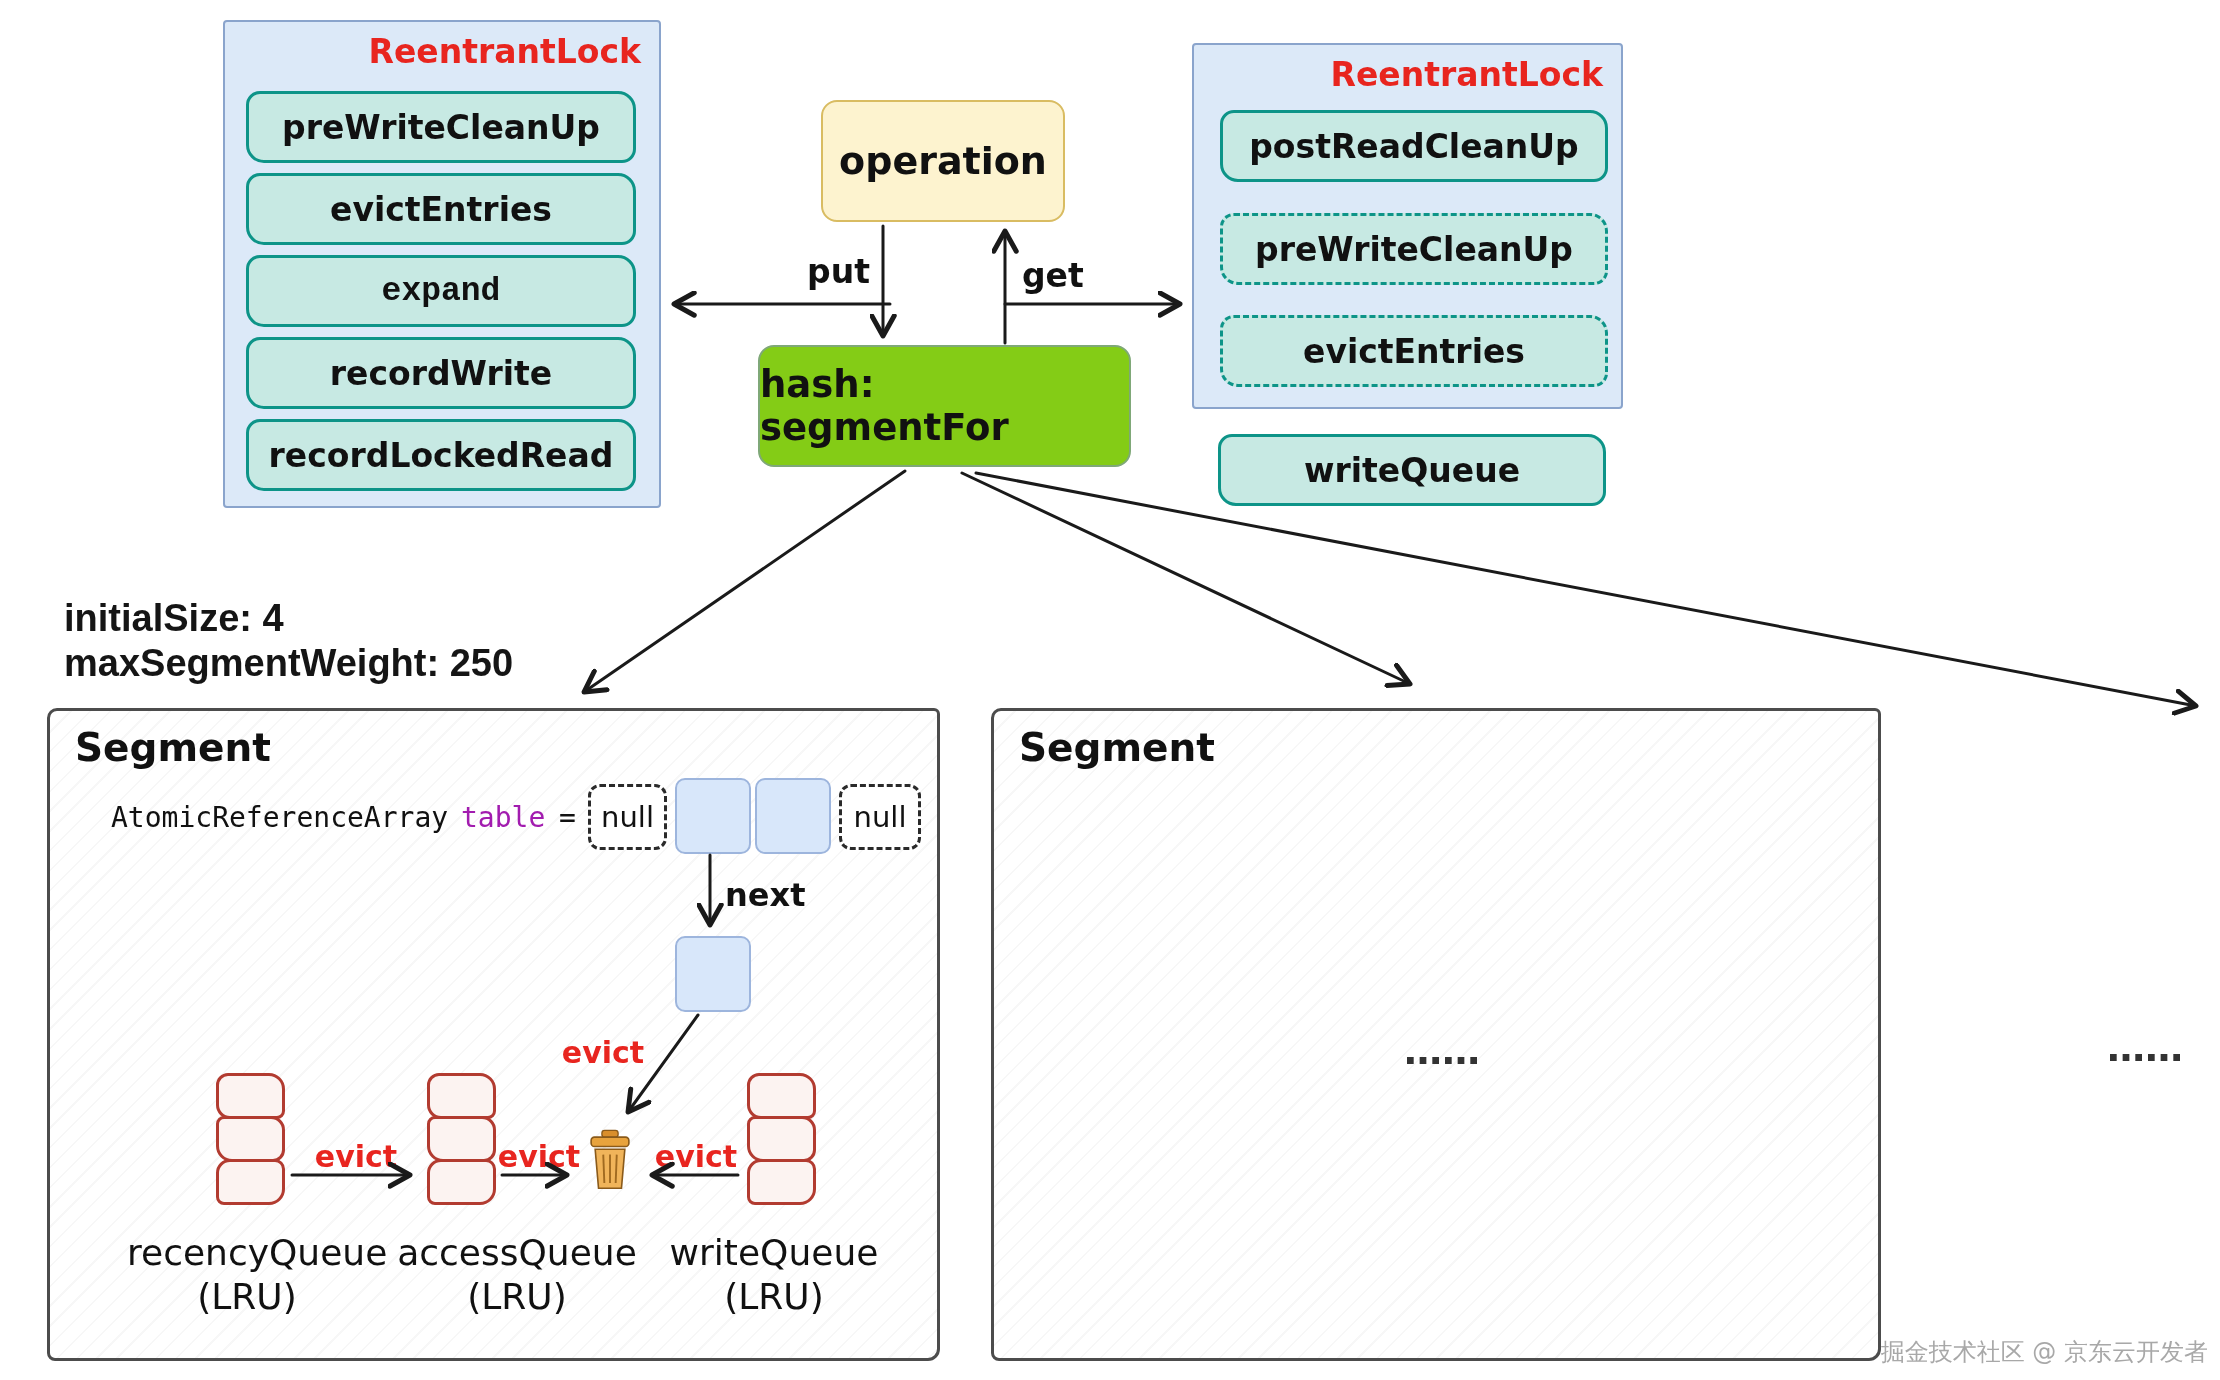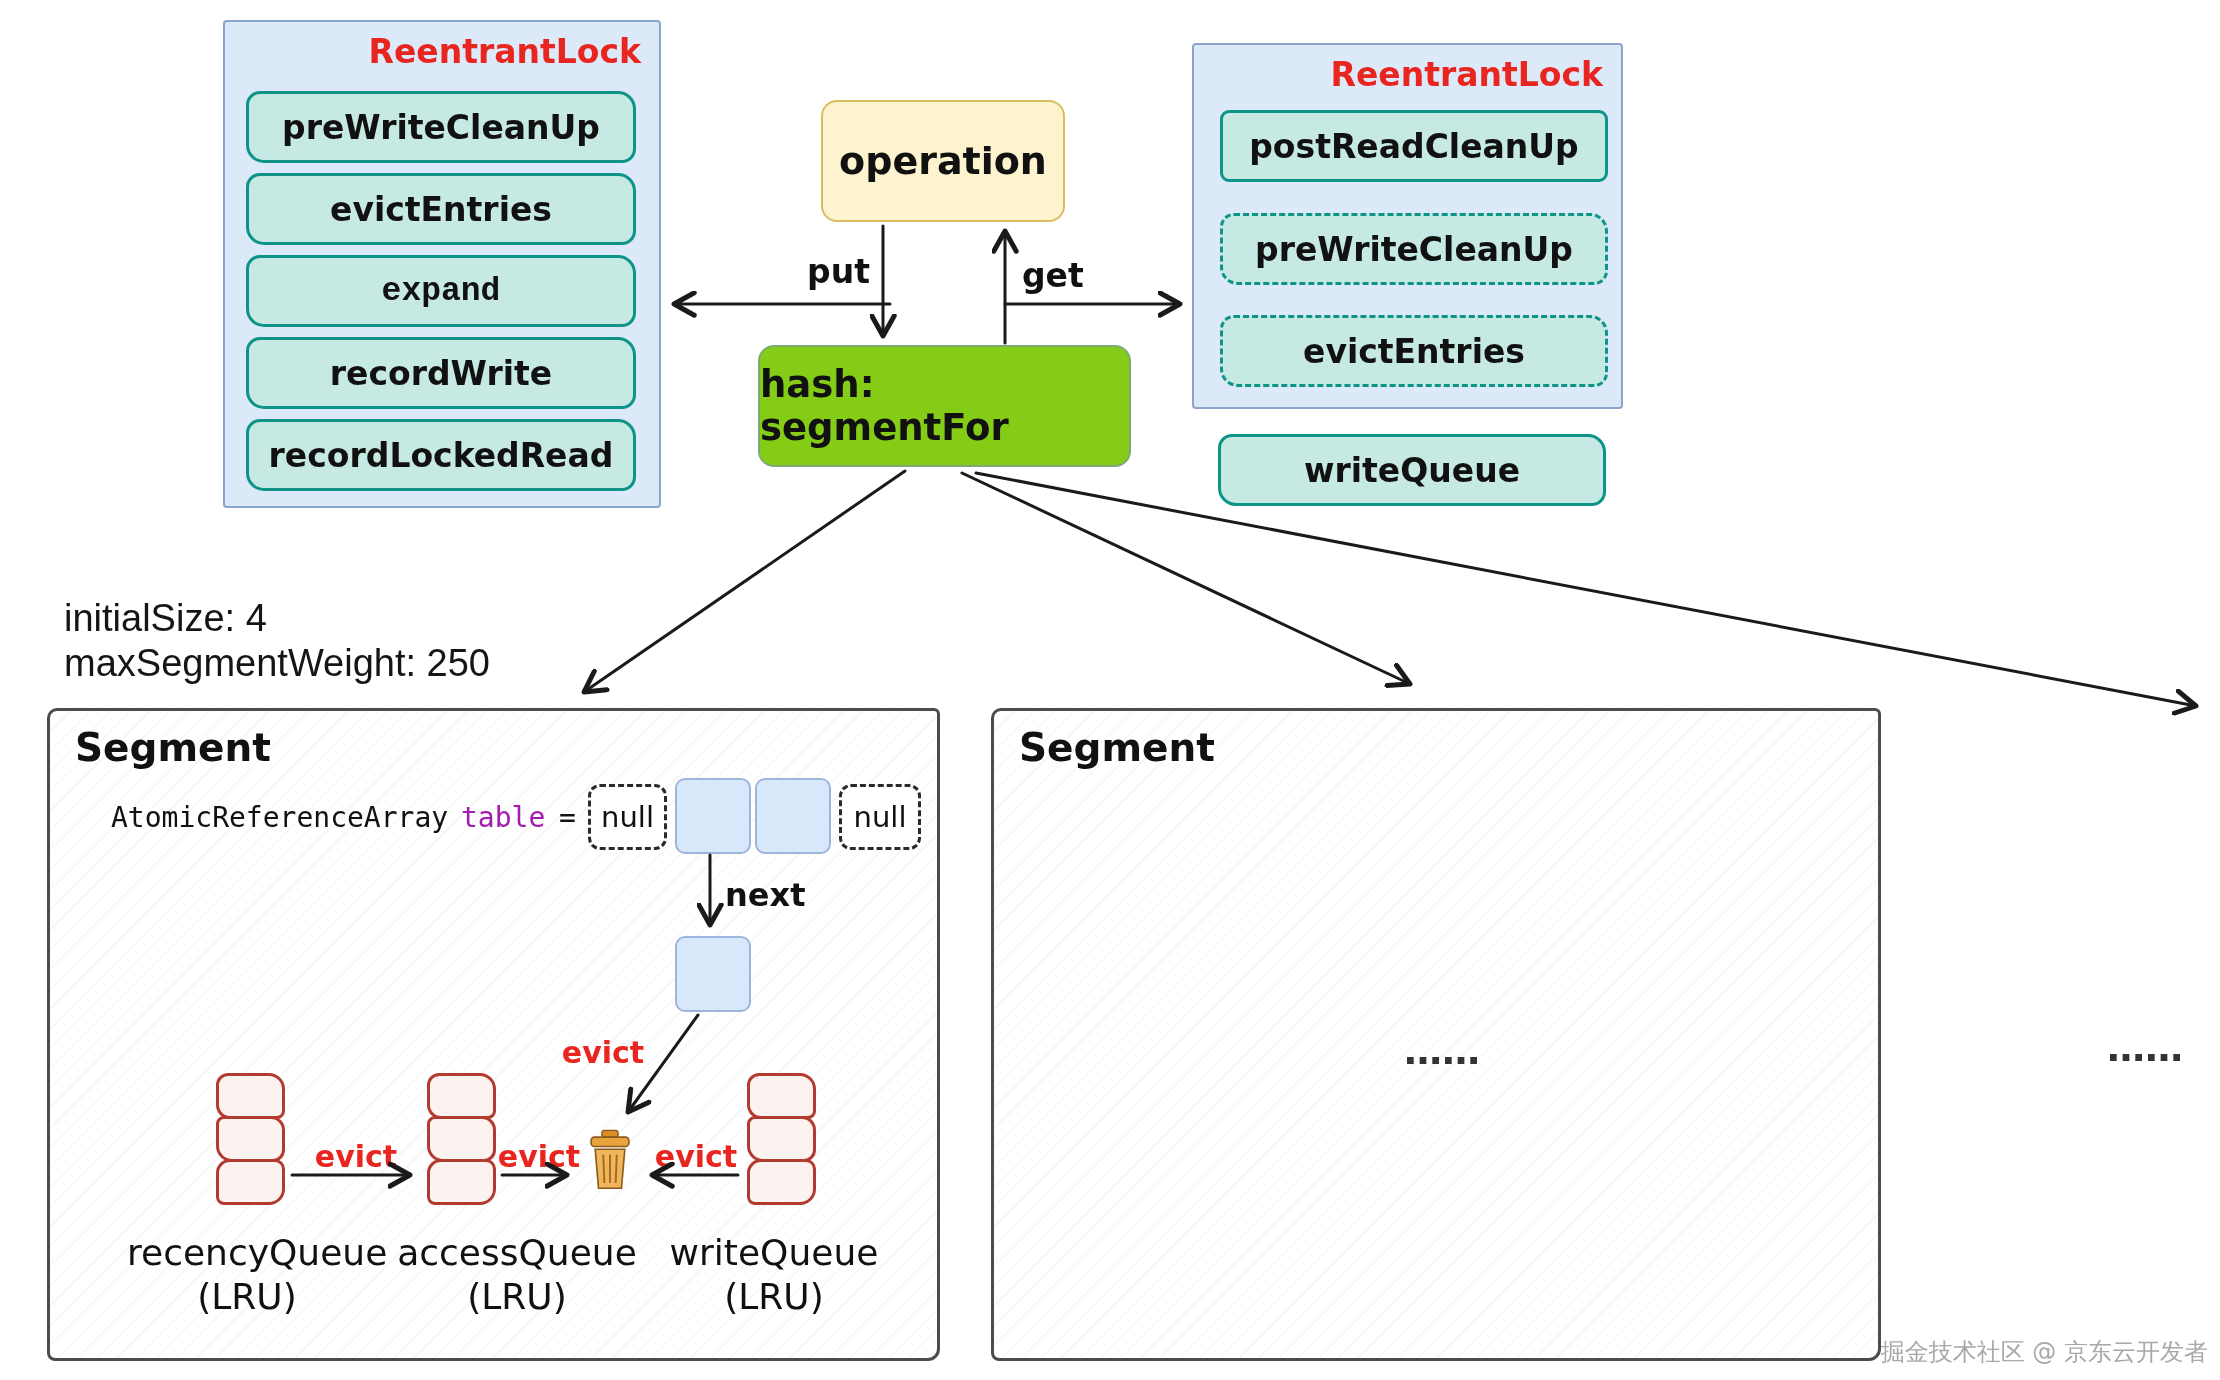--- a/index.html
+++ b/index.html
@@ -14,21 +14,21 @@
           display:flex; align-items:center; justify-content:center; font-weight:bold; font-size:33px; color:#111; z-index:2; }
   .teal.dashed { border-style:dashed; }
 
   .flow-box { position:absolute; display:flex; align-items:center; justify-content:center;
               font-weight:bold; font-size:38px; color:#111; border-radius:16px; z-index:2; }
   .op   { background:#fdf3cf; border:2.5px solid #d9bc62; }
   .hash { background:#84cc16; border:2.5px solid #7fa878; font-size:37px; }
 
   .lbl { position:absolute; font-size:33px; font-weight:600; color:#111; z-index:3; }
 
-  .cfg { position:absolute; font-family:"Liberation Sans", sans-serif; font-size:38px; font-weight:400;
+  .cfg { position:absolute; font-family:"Liberation Sans", sans-serif; font-size:38px; font-weight:700;
          color:#151515; line-height:1.18; z-index:2; }
 
   .segment { position:absolute; background-color:#ffffff; border:3.5px solid #4c4c4c; border-radius:10px 6px 12px 8px;
              background-image:repeating-linear-gradient(135deg, rgba(110,110,110,0.055) 0 1.6px, transparent 1.6px 14px);
              z-index:1; }
   .seg-title { position:absolute; left:25px; top:14px; font-size:39px; font-weight:bold; color:#111; }
 
   .code { position:absolute; font-family:"DejaVu Sans Mono", monospace; font-size:28px; color:#111; white-space:nowrap; }
   .code.purple { color:#a21caf; }
 
@@ -65,21 +65,21 @@
     <div class="panel-title">ReentrantLock</div>
     <div class="teal" style="left:21px; top:69px;  width:390px; height:72px;">preWriteCleanUp</div>
     <div class="teal" style="left:21px; top:151px; width:390px; height:72px;">evictEntries</div>
     <div class="teal" style="left:21px; top:233px; width:390px; height:72px;font-family:Liberation Mono, monospace;">expand</div>
     <div class="teal" style="left:21px; top:315px; width:390px; height:72px;">recordWrite</div>
     <div class="teal" style="left:21px; top:397px; width:390px; height:72px;">recordLockedRead</div>
   </div>
 
   <div class="panel" style="left:1192px; top:43px; width:431px; height:366px;">
     <div class="panel-title">ReentrantLock</div>
-    <div class="teal" style="left:26px; top:65px;  width:388px; height:72px;border-radius:9px;">postReadCleanUp</div>
+    <div class="teal" style="left:26px; top:65px;  width:388px; height:72px;">postReadCleanUp</div>
     <div class="teal dashed" style="left:26px; top:168px; width:388px; height:72px;">preWriteCleanUp</div>
     <div class="teal dashed" style="left:26px; top:270px; width:388px; height:72px;">evictEntries</div>
   </div>
   <div class="teal" style="left:1218px; top:434px; width:388px; height:72px;">writeQueue</div>
 
   <div class="flow-box op" style="left:821px; top:100px; width:244px; height:122px;">operation</div>
   <div class="flow-box hash" style="left:758px; top:345px; width:373px; height:122px;">hash: segmentFor</div>
 
   <div class="lbl" style="left:790px; top:252px; width:80px; text-align:right;">put</div>
   <div class="lbl" style="left:1022px; top:256px;">get</div>

